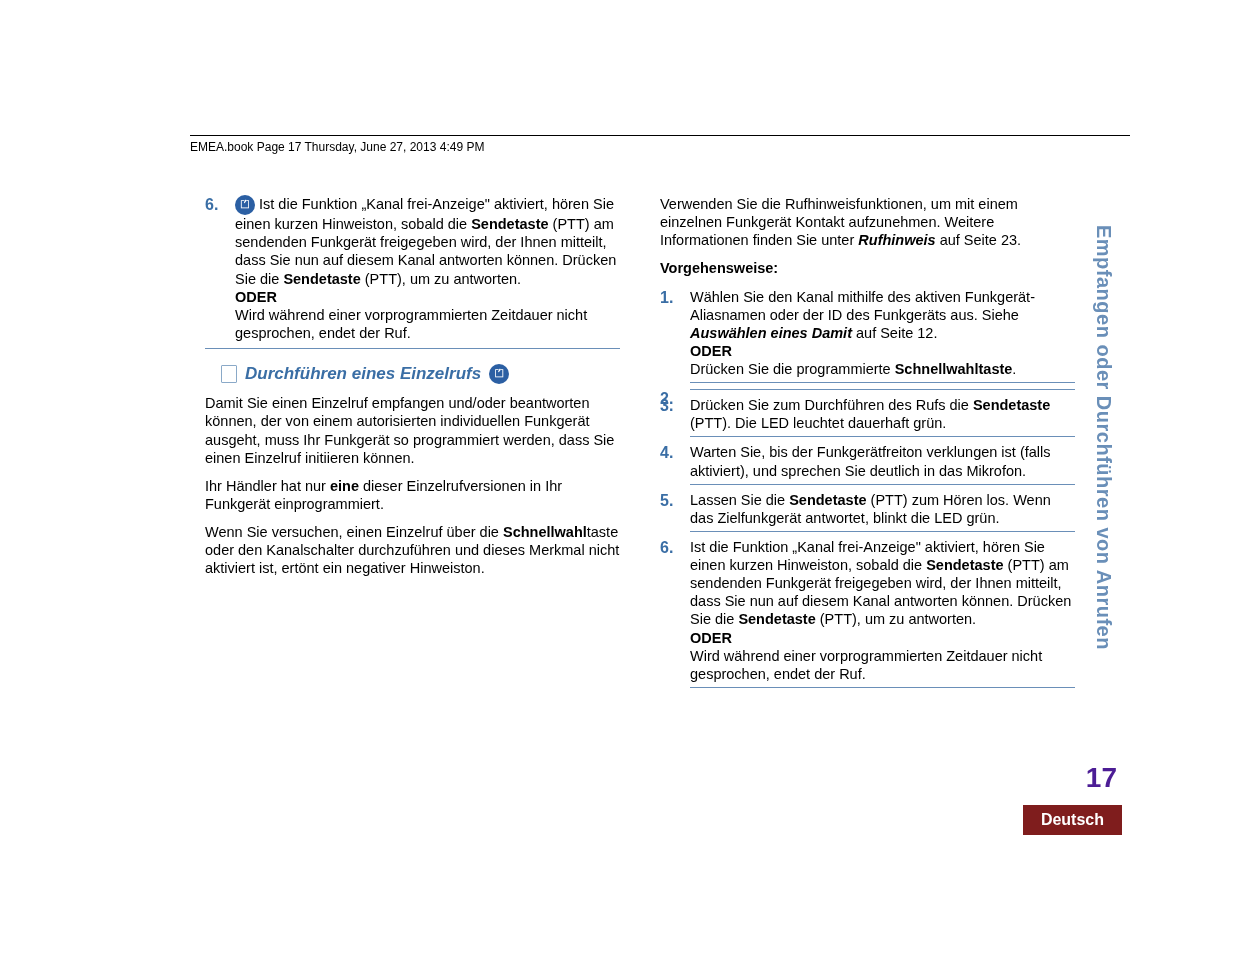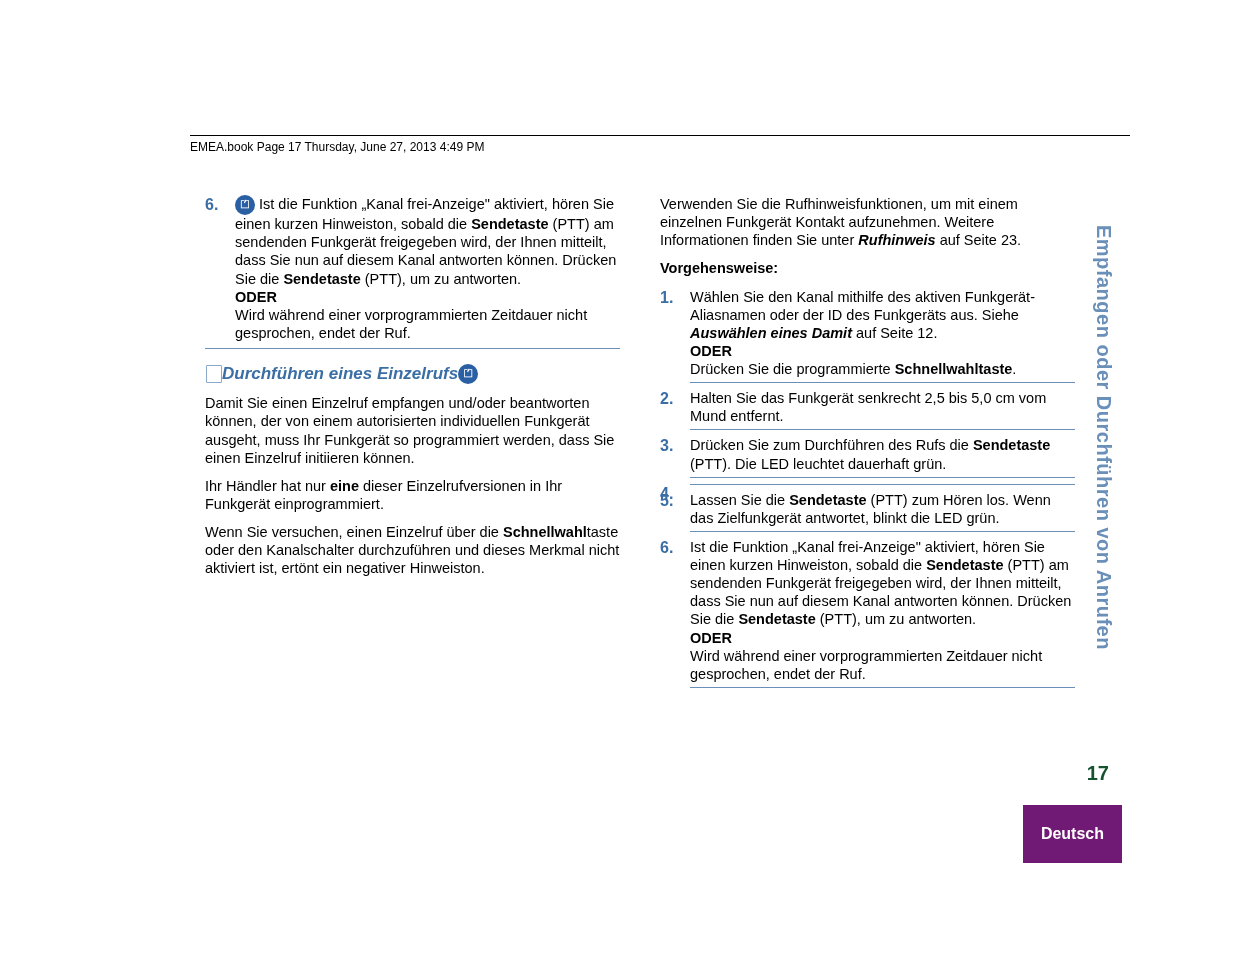--- a/index.html
+++ b/index.html
@@ -59,21 +59,22 @@
     border-top: 1px solid #6a8fb8;
     margin: 4px 0 6px 30px;
   }
   .section-heading {
     color: #3a6ea5;
     font-weight: bold;
     font-style: italic;
     font-size: 17px;
     display: flex;
     align-items: center;
-    margin: 14px 0 10px 1px;
+    gap: 8px;
+    margin: 14px 0 10px 16px;
   }
   .icon-badge {
     display: inline-flex;
     align-items: center;
     justify-content: center;
     width: 20px;
     height: 20px;
     border-radius: 50%;
     background: #2b5fa3;
     color: #fff;
@@ -97,35 +98,35 @@
     width: 30px;
     writing-mode: vertical-rl;
     text-orientation: mixed;
     color: #6a8fb8;
     font-weight: bold;
     font-size: 20px;
     letter-spacing: 0.5px;
   }
   .page-number {
     position: absolute;
-    right: 126px;
+    right: 118px;
     top: 762px;
-    color: #14532d;
-    font-weight: bold;
-    font-size: 20px;
+    color: #4c1d95;
+    font-weight: bold;
+    font-size: 28px;
   }
   .lang-tab {
     position: absolute;
     right: 113px;
     top: 805px;
-    background: #701a75;
+    background: #7f1d1d;
     color: #fff;
     font-weight: bold;
     font-size: 16px;
-    padding: 20px 18px;
+    padding: 6px 18px;
   }
   b { font-weight: bold; }
   i { font-style: italic; }
 </style>
 </head>
 <body>
 
 <div style="position:absolute;top:120px;left:115px;">
   <svg viewBox="0 0 50 50">
       <circle cx="25" cy="25" r="10" fill="#000"></circle>
@@ -224,32 +225,32 @@
     <div class="num-list">
       <span class="num">1.</span>
       <span>Wählen Sie den Kanal mithilfe des aktiven Funkgerät-Aliasnamen oder der ID des Funkgeräts aus. Siehe </span><b><i>Auswählen eines Damit</i></b><span> auf Seite 12.</span>
       <div><b>ODER</b></div>
       <div><span>Drücken Sie die programmierte </span><b>Schnellwahltaste</b><span>.</span></div>
     </div>
     <div class="rule-short"></div>
 
     <div class="num-list">
       <span class="num">2.</span>
-      <span>Halten Sie das Funkgerät senkrecht 2,5 bis 5,0 cm vom Mund entfernt.</span>
     </div>
     <div class="rule-short"></div>
 
     <div class="num-list">
       <span class="num">3.</span>
       <span>Drücken Sie zum Durchführen des Rufs die </span><b>Sendetaste</b><span> (PTT). Die LED leuchtet dauerhaft grün.</span>
     </div>
     <div class="rule-short"></div>
 
     <div class="num-list">
       <span class="num">4.</span>
+      <span>Warten Sie, bis der Funkgerätfreiton verklungen ist (falls aktiviert), und sprechen Sie deutlich in das Mikrofon.</span>
     </div>
     <div class="rule-short"></div>
 
     <div class="num-list">
       <span class="num">5.</span>
       <span>Lassen Sie die </span><b>Sendetaste</b><span> (PTT) zum Hören los. Wenn das Zielfunkgerät antwortet, blinkt die LED grün.</span>
     </div>
     <div class="rule-short"></div>
 
     <div class="num-list">

